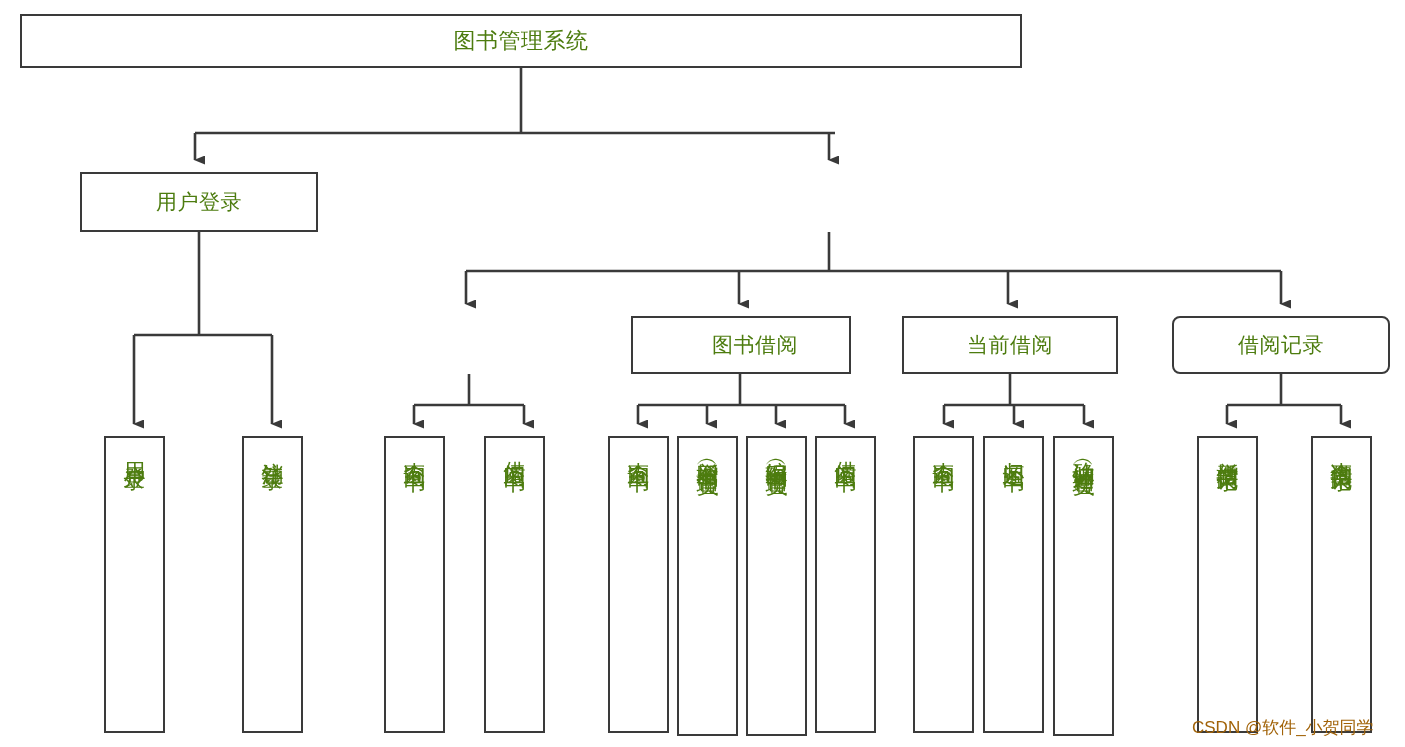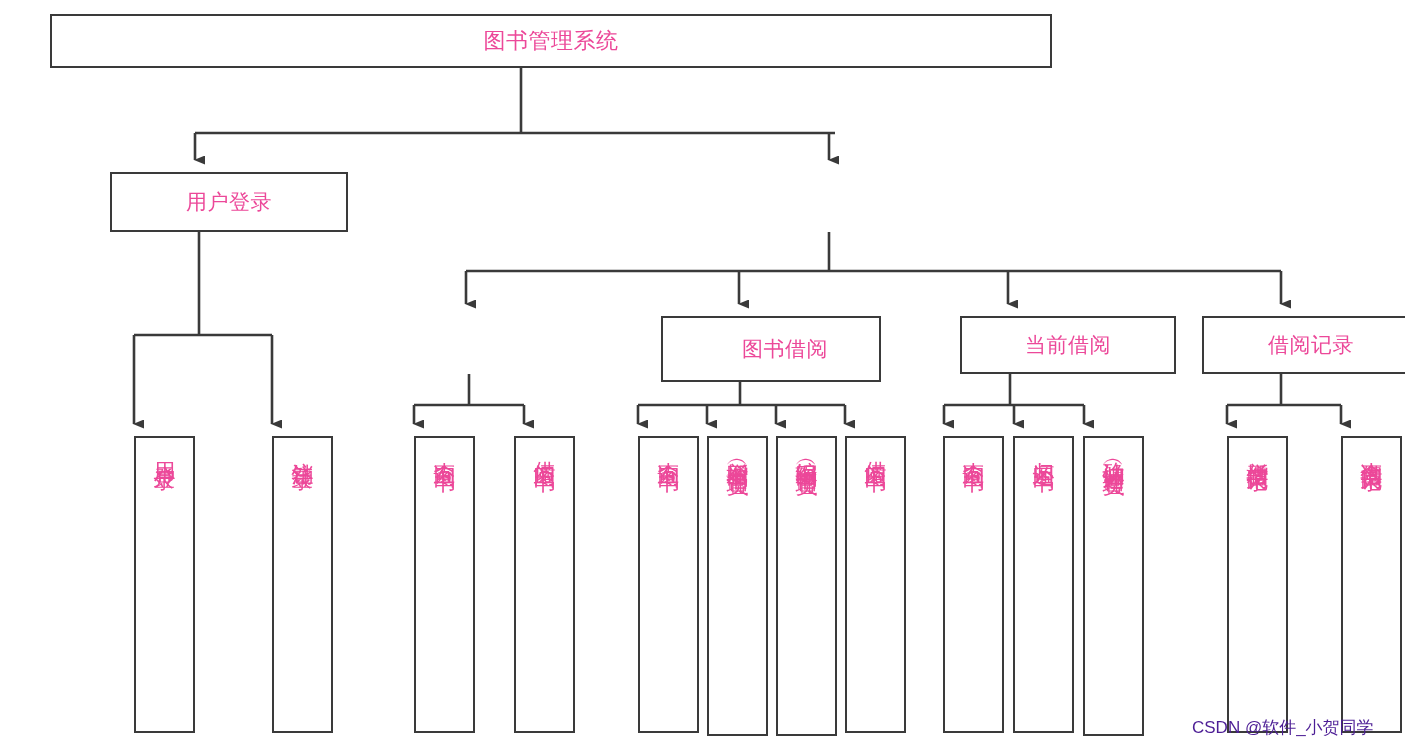--- a/index.html
+++ b/index.html
@@ -27,22 +27,21 @@
     pointer-events: none;
   }
   .node {
     position: absolute;
     box-sizing: border-box;
     border: 2.5px solid #3a3a3a;
     background: #ffffff;
     display: flex;
     align-items: center;
     justify-content: center;
-    color: #ec4899;
-    margin-left: 30px;
+    color: #4d7c0f;
   }
   .node-label {
     display: block;
     text-align: center;
     letter-spacing: 0.5px;
     line-height: 1.08;
     white-space: nowrap;
   }
   
   .node.horiz .node-label {
@@ -64,21 +63,21 @@
     line-height: 1.0;
     letter-spacing: 3px;
     white-space: nowrap;
   }
   .node.vert.tall .node-label {
     letter-spacing: 2px;
   }
   .watermark {
     position: absolute;
     font-size: 17px;
-    color: #4c1d95;
+    color: #a16207;
     white-space: nowrap;
     user-select: none;
   }
 </style>
 </head>
 <body>
 
 <div id="canvas">
 
   <svg id="edges" viewBox="0 0 1405 747">
@@ -134,29 +133,29 @@
   <div class="node horiz root" style="left:20px; top:14px; width:1002px; height:54px;">
     <span class="node-label">图书管理系统</span>
   </div>
 
   <div class="node horiz" style="left:80px; top:172px; width:238px; height:60px;">
     <span class="node-label">用户登录</span>
   </div>
 
 
 
-  <div class="node horiz" style="left:631px; top:316px; width:220px; height:66px;padding-left:28px;">
+  <div class="node horiz" style="left:631px; top:316px; width:220px; height:58px;padding-left:28px;">
     <span class="node-label">图书借阅</span>
   </div>
 
-  <div class="node horiz" style="left:930px; top:316px; width:216px; height:58px;">
+  <div class="node horiz" style="left:902px; top:316px; width:216px; height:58px;">
     <span class="node-label">当前借阅</span>
   </div>
 
-  <div class="node horiz" style="left:1172px; top:316px; width:218px; height:58px;">
+  <div class="node horiz" style="left:1172px; top:316px; width:218px; height:58px;border-radius:8px;">
     <span class="node-label">借阅记录</span>
   </div>
 
   <div class="node vert" style="left:104px; top:436px; width:61px; height:297px;">
     <span class="node-label">用户登录</span>
   </div>
 
   <div class="node vert" style="left:242px; top:436px; width:61px; height:297px;">
     <span class="node-label">注销登录</span>
   </div>

